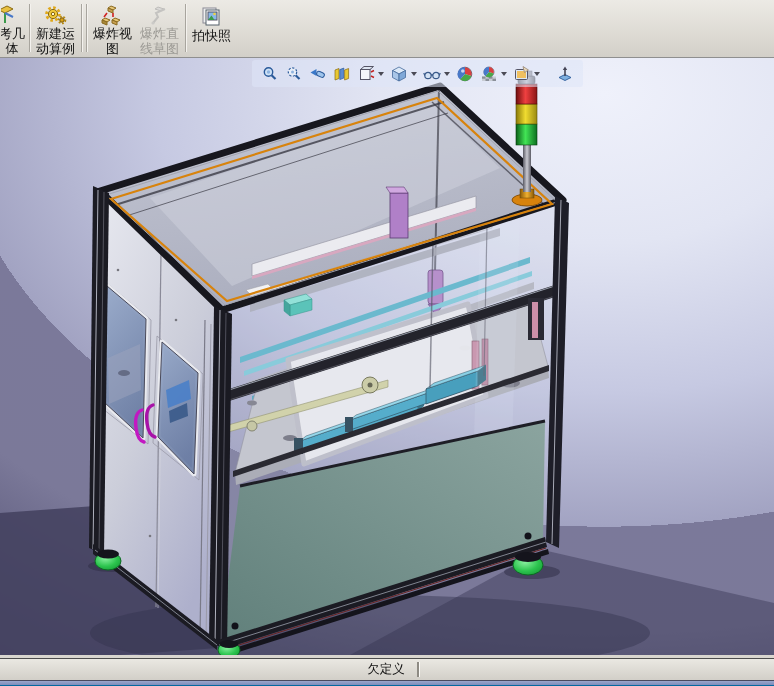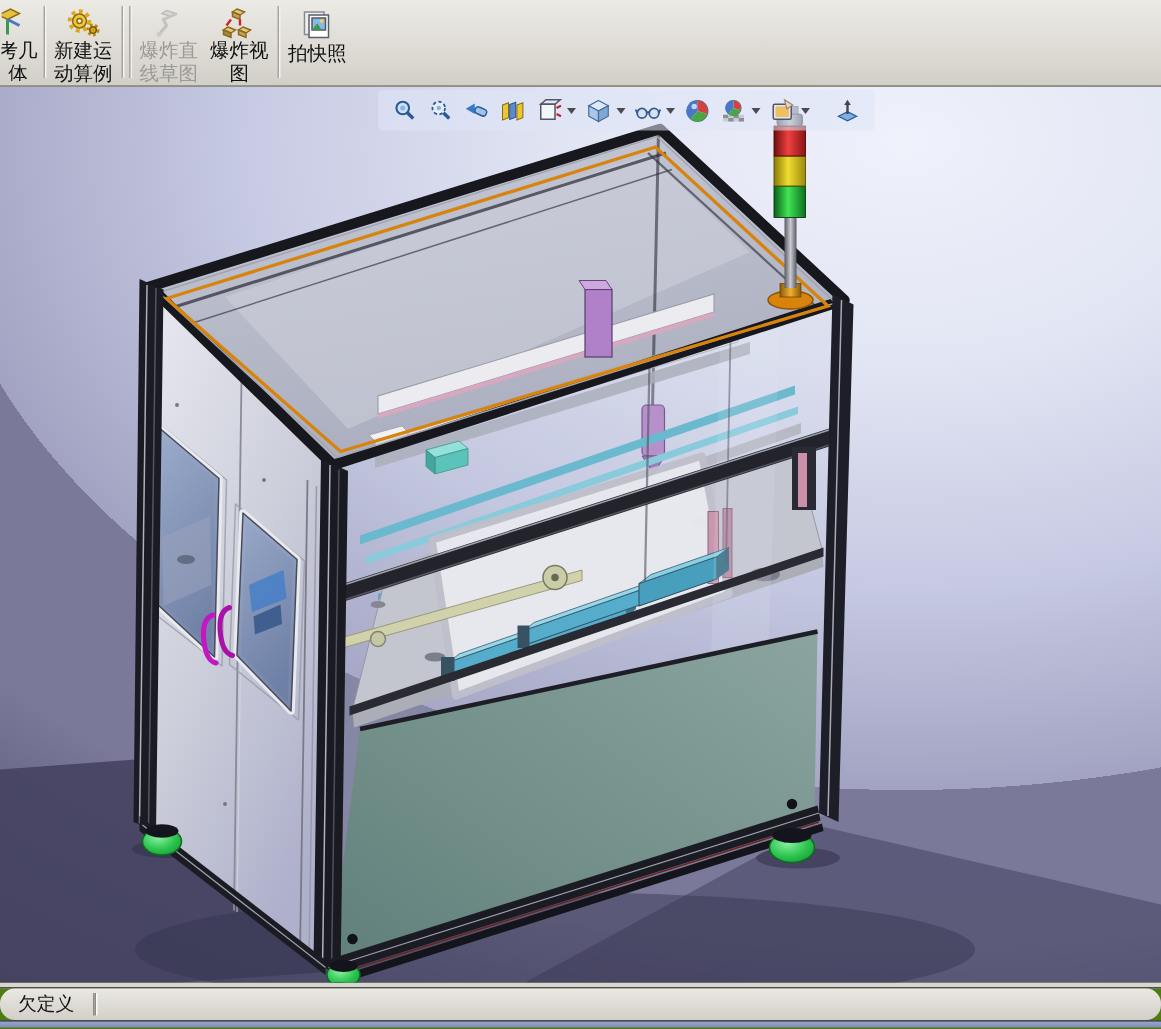--- a/index.html
+++ b/index.html
@@ -1,18 +1,18 @@
 <!DOCTYPE html>
 <html><head>
 <meta charset="utf-8">
 <style>
   * { margin:0; padding:0; box-sizing:border-box; }
   html,body { width:774px; height:686px; overflow:hidden;
     font-family:"Liberation Sans","DejaVu Sans",sans-serif; }
-  .window { width:774px; height:686px; display:flex; flex-direction:column; background:#4d7c0f; }
+  .window { width:774px; height:686px; display:flex; flex-direction:column; background:#0369a1; }
 
   
   .toolbar { height:58px; background:linear-gradient(#eceae5,#dbd8d1 70%,#d2cfc8);
     border-bottom:1px solid #8f8f8f; display:flex; align-items:stretch; padding:1px 0 2px 0; }
   .tbtn { min-width:46px; padding:2px 3px 0 3px; display:flex; flex-direction:column; align-items:center;
     font-size:13px; line-height:15px; color:#111; border:1px solid transparent; cursor:default; }
   .tbtn .ticon { height:24px; display:flex; align-items:flex-end; justify-content:center; }
   .tbtn .tlabel { text-align:center; white-space:nowrap; }
   .tbtn.pressed { background:linear-gradient(#c9c6bf,#bcb9b2); border:1px solid #7d7a73;
     box-shadow:inset 1px 1px 2px rgba(0,0,0,.25); }
@@ -32,21 +32,21 @@
     background:rgba(222,229,248,0.55); border-radius:3px; padding:0 6px; }
   .hudbtn { display:flex; align-items:center; padding:0 3px; height:24px; border-radius:2px; }
   .hudbtn svg { display:block; }
   .hud .dd { width:0; height:0; border-left:3.5px solid transparent; border-right:3.5px solid transparent;
     border-top:4px solid #4a4a55; margin-left:3px; }
   .hudgap { width:10px; }
 
   
   .edge1 { height:4px; background:#d9d6cf; border-bottom:1px solid #4c4c4c; }
   .statusbar { height:21px; background:linear-gradient(#eae8e2,#d2cfc8); display:flex;
-    justify-content:flex-start; align-items:center; font-size:12.5px; color:#111;border-radius:10px; }
+    justify-content:center; align-items:center; font-size:12.5px; color:#111; }
   .sbcell { padding:0 12px; display:flex; align-items:center; height:100%; }
   .sbsep { width:1px; height:15px; background:#8e8b84; box-shadow:1px 0 0 #fbfaf7; }
   .winedge { height:5px; background:linear-gradient(#9aa6cc,#7e8cba); border-top:1px solid #4a4a5e; }
 </style>
 </head>
 <body>
 
 <div class="window">
 
   <div class="toolbar">
@@ -83,51 +83,51 @@
       <span class="tlabel">
         <div>新建运</div>
         <div>动算例</div>
       </span>
     </div>
 
     <div class="tsep"></div>
 
 
     <div class="tsep"></div>
-
-    <div class="tbtn disabled">
-      <span class="ticon">
-        <svg width="24" height="22" viewBox="0 0 24 22">
-          <polygon points="10,3 16,5 13,7 7,5" fill="#cfcfcf" stroke="#9a9a9a"></polygon>
-          <path d="M5,19 L10,13 L8,9 L17,5" stroke="#a8a8a8" stroke-width="2" fill="none"></path>
-          <circle cx="5" cy="19" r="1.6" fill="#b8b8b8"></circle>
-        </svg>
-      </span>
-      <span class="tlabel">
-        <div>爆炸直</div>
-        <div>线草图</div>
-      </span>
-    </div>
 
     <div class="tbtn">
       <span class="ticon">
         <svg width="24" height="22" viewBox="0 0 24 22">
           <polygon points="10,2 15,4 12,6 7,4" fill="#e8c878" stroke="#8a6a20"></polygon>
           <polygon points="7,4 12,6 12,9 7,7" fill="#c8a050" stroke="#8a6a20"></polygon>
           <line x1="12" y1="9" x2="12" y2="13" stroke="#d02020" stroke-width="1.6"></line>
           <line x1="6" y1="9" x2="3" y2="13" stroke="#d02020" stroke-width="1.6"></line>
           <polygon points="4,14 9,16 6,18 1,16" fill="#e8c878" stroke="#8a6a20"></polygon>
           <polygon points="1,16 6,18 6,21 1,19" fill="#a88838" stroke="#8a6a20"></polygon>
           <polygon points="14,14 19,16 16,18 11,16" fill="#e8c878" stroke="#8a6a20"></polygon>
           <polygon points="11,16 16,18 16,21 11,19" fill="#c8a050" stroke="#8a6a20"></polygon>
         </svg>
       </span>
       <span class="tlabel">
         <div>爆炸视</div>
         <div>图</div>
+      </span>
+    </div>
+
+    <div class="tbtn disabled">
+      <span class="ticon">
+        <svg width="24" height="22" viewBox="0 0 24 22">
+          <polygon points="10,3 16,5 13,7 7,5" fill="#cfcfcf" stroke="#9a9a9a"></polygon>
+          <path d="M5,19 L10,13 L8,9 L17,5" stroke="#a8a8a8" stroke-width="2" fill="none"></path>
+          <circle cx="5" cy="19" r="1.6" fill="#b8b8b8"></circle>
+        </svg>
+      </span>
+      <span class="tlabel">
+        <div>爆炸直</div>
+        <div>线草图</div>
       </span>
     </div>
 
 
 
     <div class="tsep"></div>
 
     <div class="tbtn">
       <span class="ticon">
         <svg width="24" height="22" viewBox="0 0 24 22">

